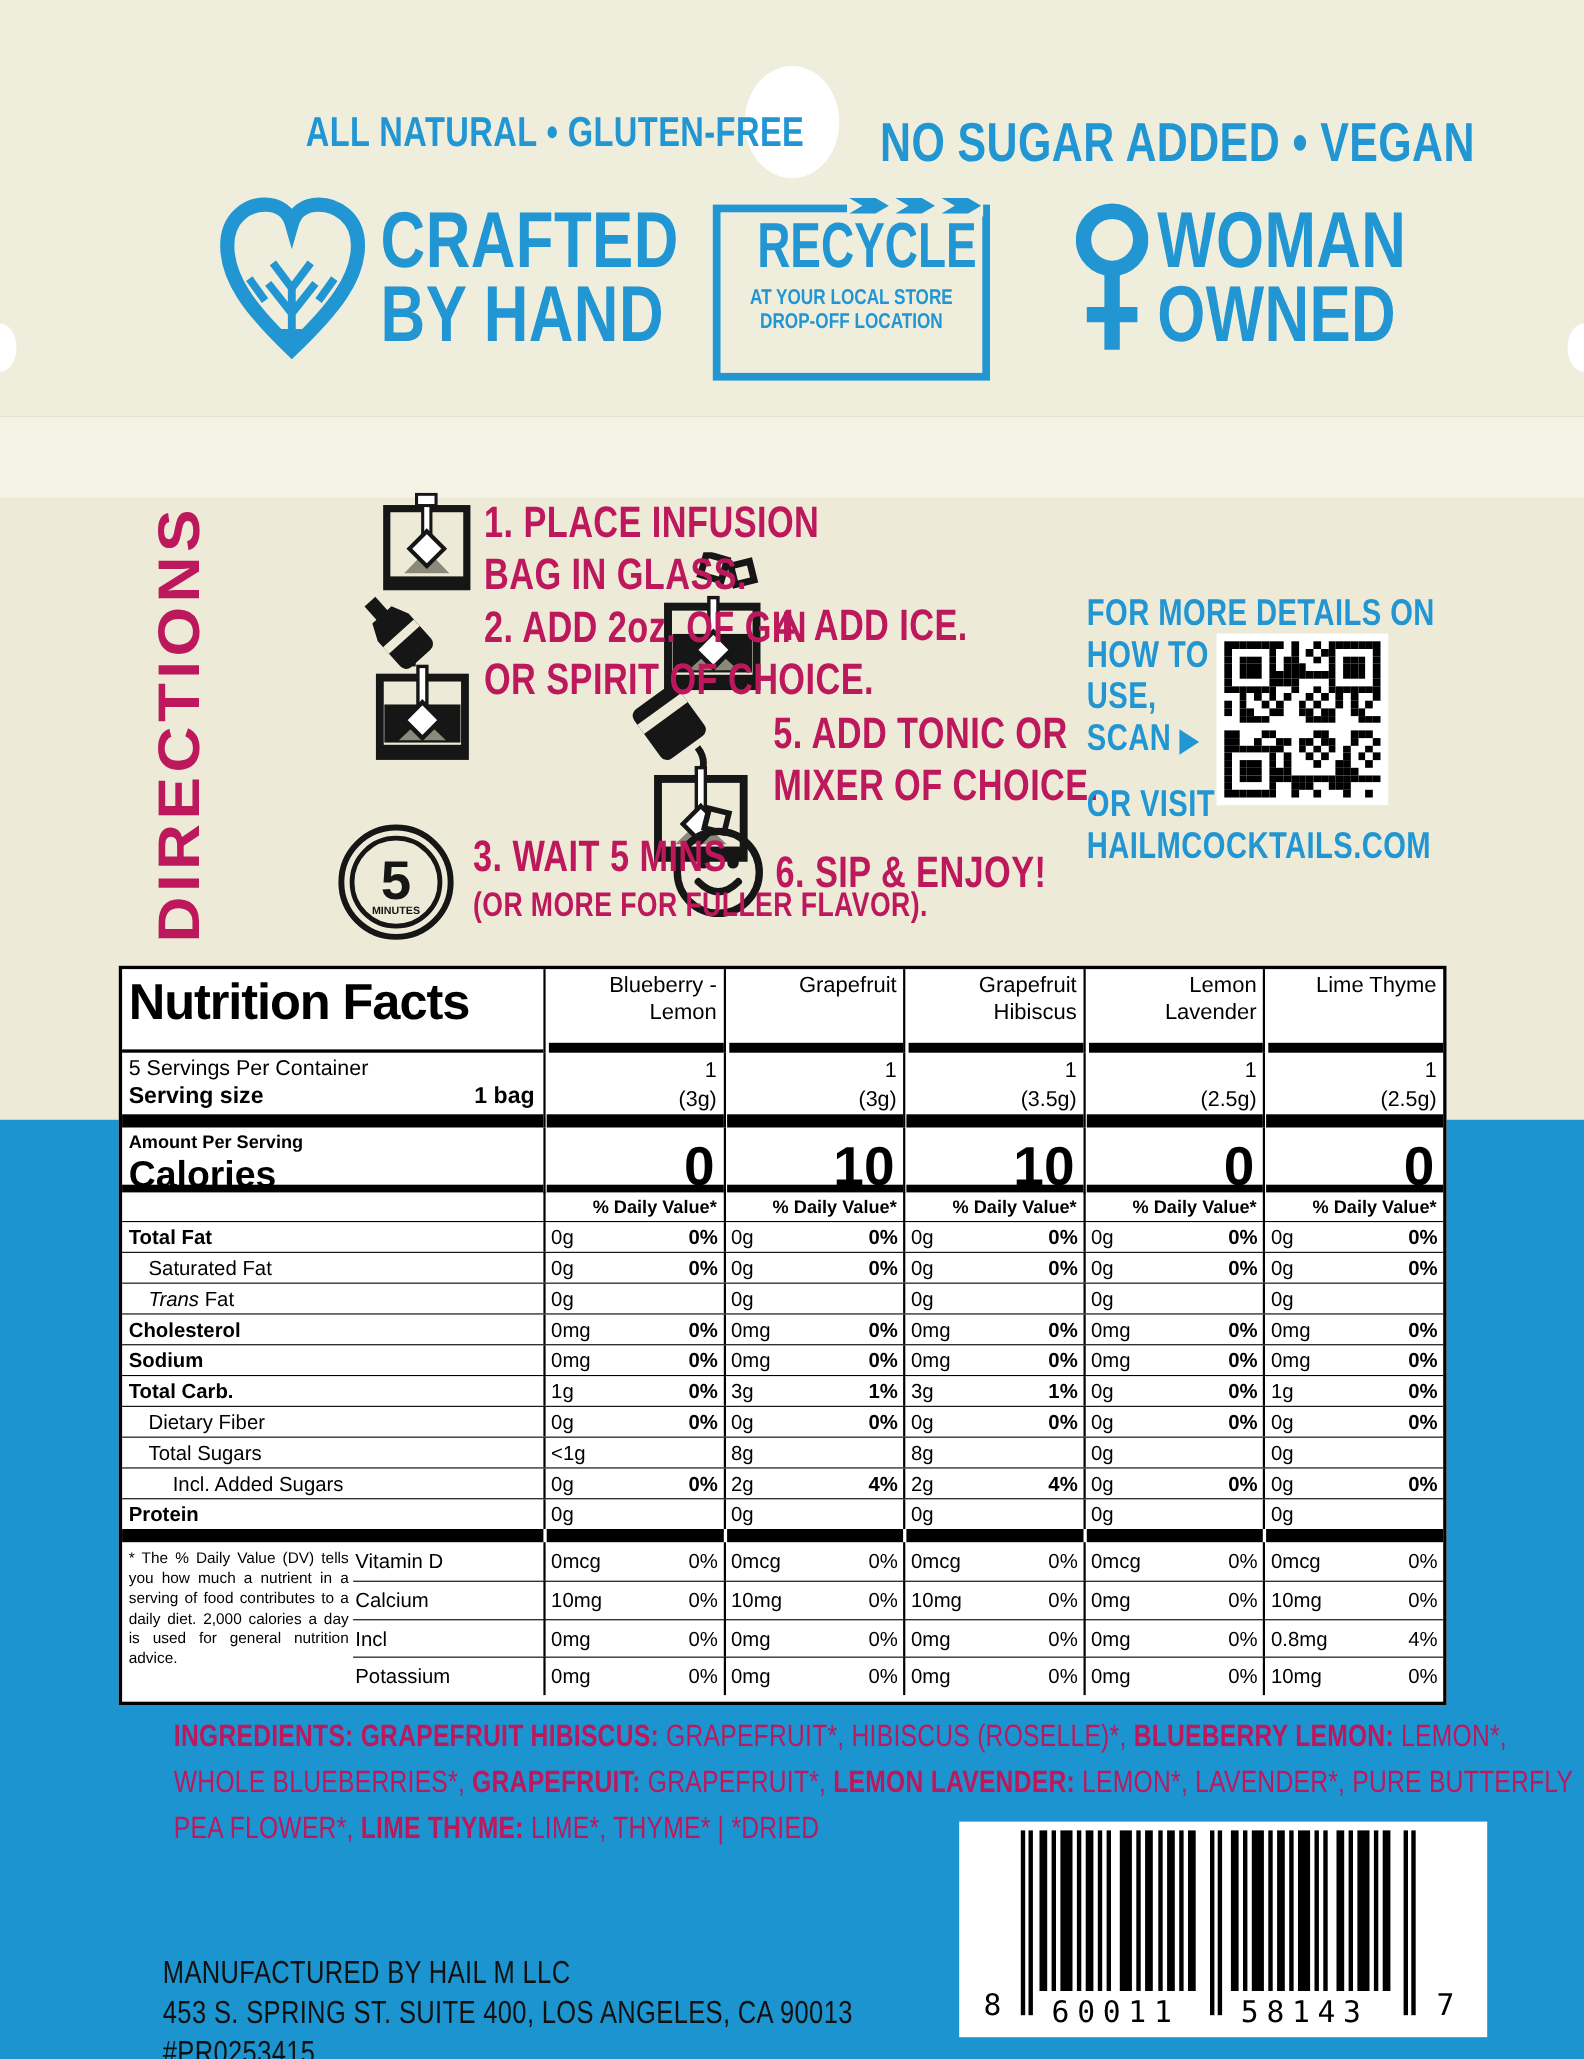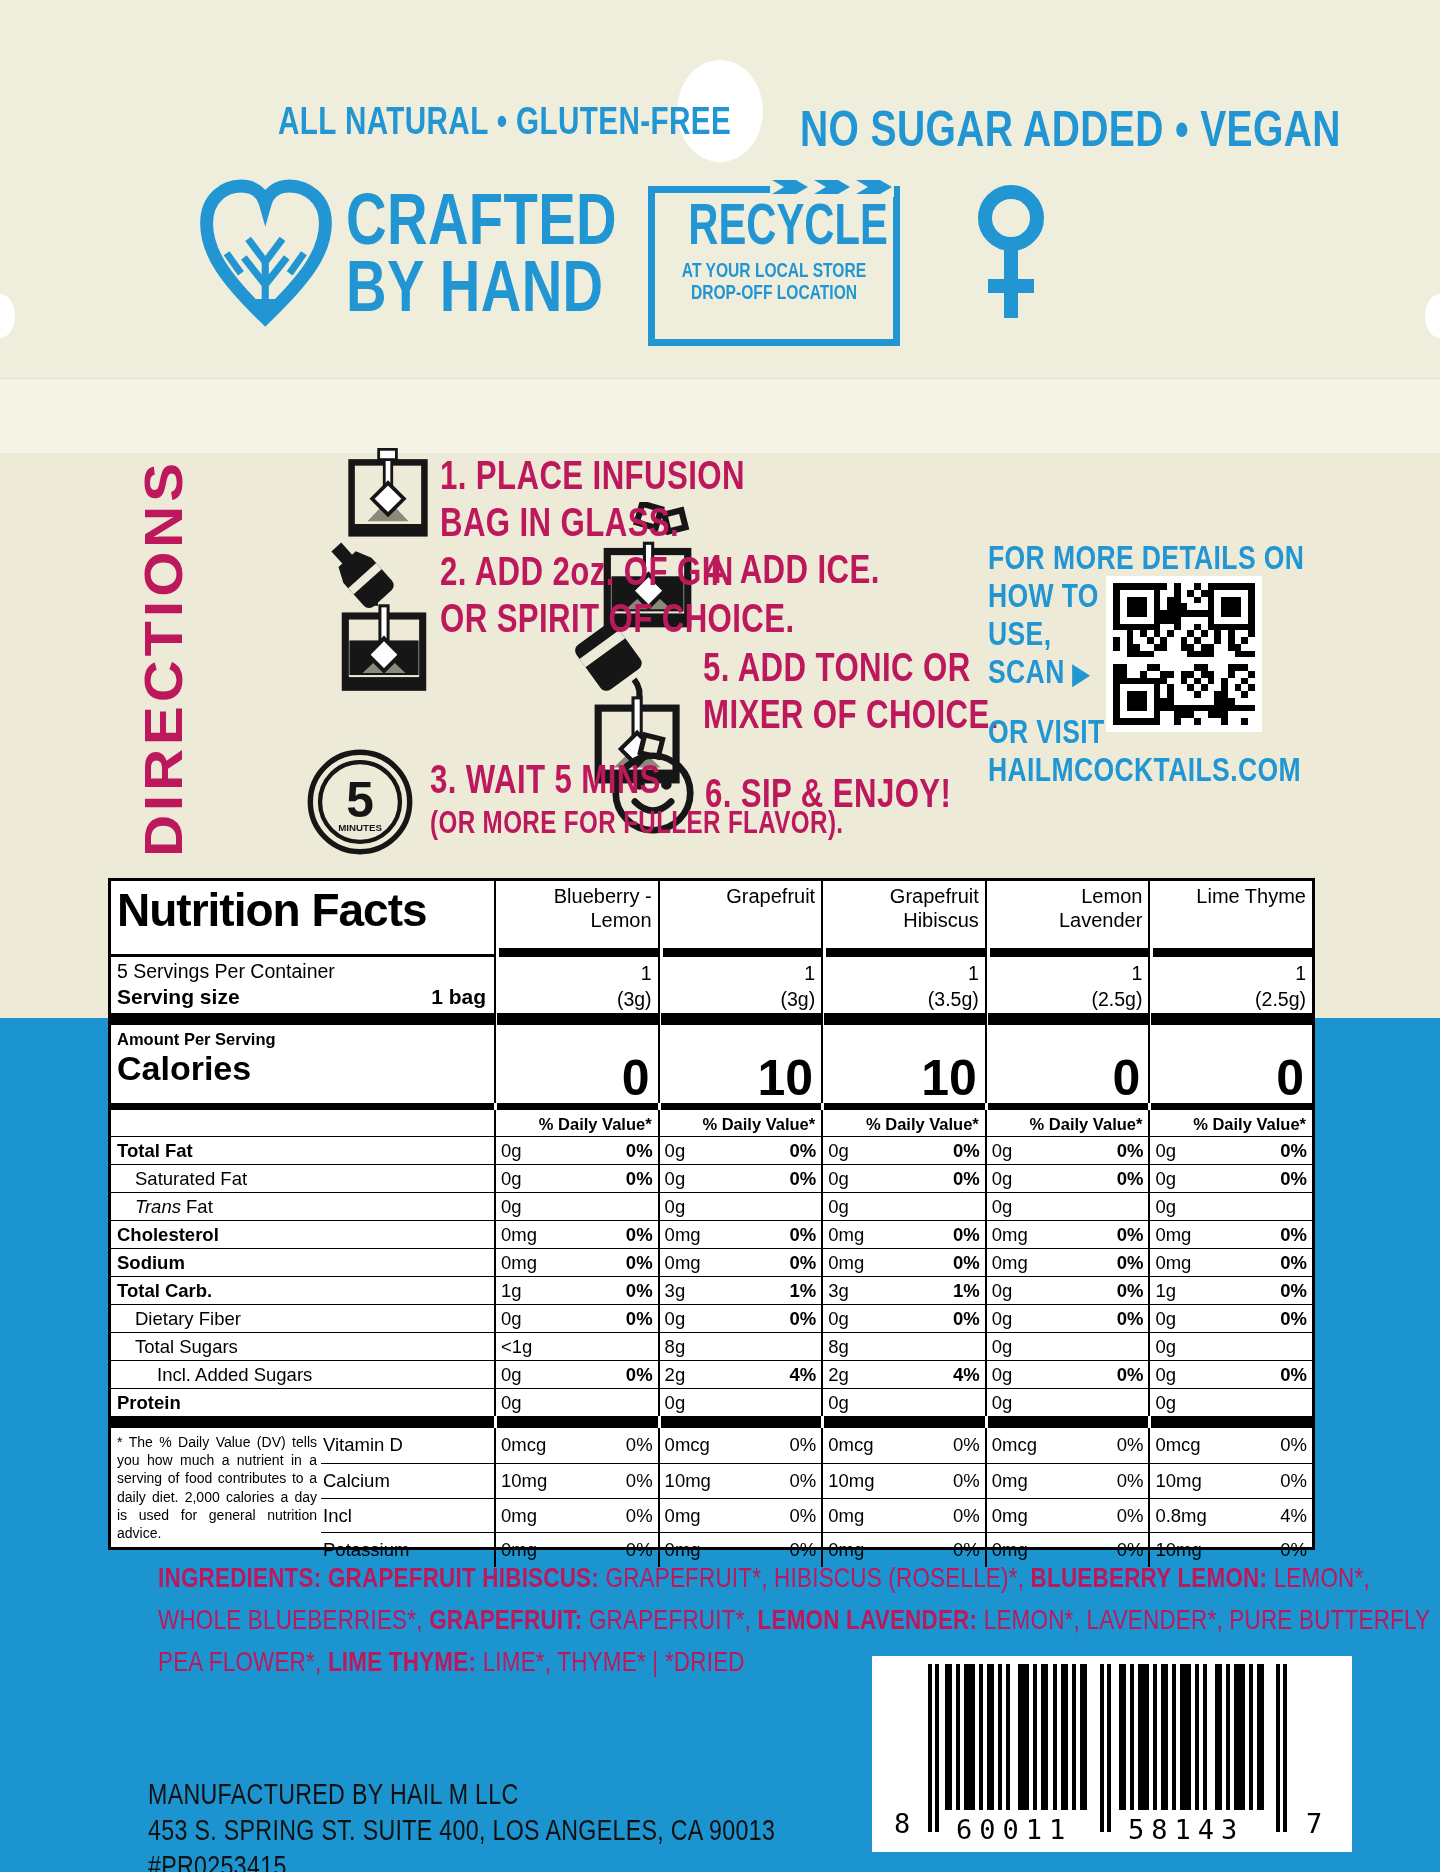--- a/index.html
+++ b/index.html
@@ -36,21 +36,21 @@
   .nf-title-cell{position:relative;border-bottom:3px solid #000;padding:6px 0 0 6px;}
   .nf-title{font-size:46px;font-weight:700;letter-spacing:-1px;line-height:1;}
   .nf-hcell{position:relative;text-align:right;padding:4px 6px 0 0;font-size:20px;line-height:1.18;}
   .hbar{position:absolute;left:3px;right:0;bottom:0;height:9px;background:#000;}
   .nf-serv{height:56px;}
   .nf-serv-left{padding:3px 8px 16px 6px;font-size:19.5px;}
   .servline2{display:flex;justify-content:space-between;font-weight:700;font-size:21px;margin-top:2px;}
   .nf-scell{text-align:right;padding:3px 6px 0 0;font-size:19.5px;line-height:1.35;}
   .nf-bar12{height:12px;} .nf-bar7{height:7px;}
   .barcell{background:#000;} .gap{margin-left:3px;}
-  .nf-cal{height:78px;}
+  .nf-cal{height:52px;}
   .nf-cal-left{padding:5px 0 0 6px;}
   .aps{font-size:16.5px;font-weight:700;}
   .calword{font-size:34px;font-weight:700;line-height:1;margin-top:2px;}
   .nf-ccell{display:flex;align-items:flex-end;justify-content:flex-end;
             font-size:50px;font-weight:700;line-height:.9;padding:0 8px 2px 0;}
   .nf-dv{height:26px;}
   .nf-dvcell{text-align:right;font-size:16.5px;font-weight:700;padding:5px 6px 0 0;}
   .nrow{height:27px;border-top:1px solid #000;}
   .nlab{font-size:18.5px;padding-top:3px;padding-left:6px;}
   .ind1{padding-left:24px;} .ind2{padding-left:46px;}
@@ -132,20 +132,24 @@
     <polygon points="2,3 26,3 38,10 26,17 2,17 14,10" fill="#2196D3"></polygon>
     <polygon points="44,3 68,3 80,10 68,17 44,17 56,10" fill="#2196D3"></polygon>
     <polygon points="86,3 110,3 122,10 110,17 86,17 98,10" fill="#2196D3"></polygon>
   </svg>
 
   <svg class="abs" style="left:978px;top:182px" width="66" height="152" viewBox="0 0 66 152">
     <circle cx="33" cy="36" r="26" fill="none" stroke="#2196D3" stroke-width="14"></circle>
     <line x1="33" y1="62" x2="33" y2="136" stroke="#2196D3" stroke-width="14"></line>
     <line x1="10" y1="104" x2="56" y2="104" stroke="#2196D3" stroke-width="14"></line>
   </svg>
+  <div class="abs blue" style="left:1052px;top:186px;font-size:72px;line-height:67px">
+    <div><span class="cnd sx78">WOMAN</span></div>
+    <div><span class="cnd sx78">OWNED</span></div>
+  </div>
 
   <div class="vrot blk">
     <span>DIRECTIONS</span>
   </div>
 
   <svg class="abs" style="left:346px;top:448px" width="84" height="96" viewBox="0 0 90 100">
     <rect x="6" y="14" width="78" height="76" fill="none" stroke="#161616" stroke-width="7"></rect>
     <rect x="6" y="80" width="78" height="11" fill="#161616"></rect>
     <polygon points="23,77 67,77 45,54" fill="#8B8A7A"></polygon>
     <rect x="41" y="4" width="8" height="36" fill="#FFFFFF" stroke="#161616" stroke-width="3"></rect>

